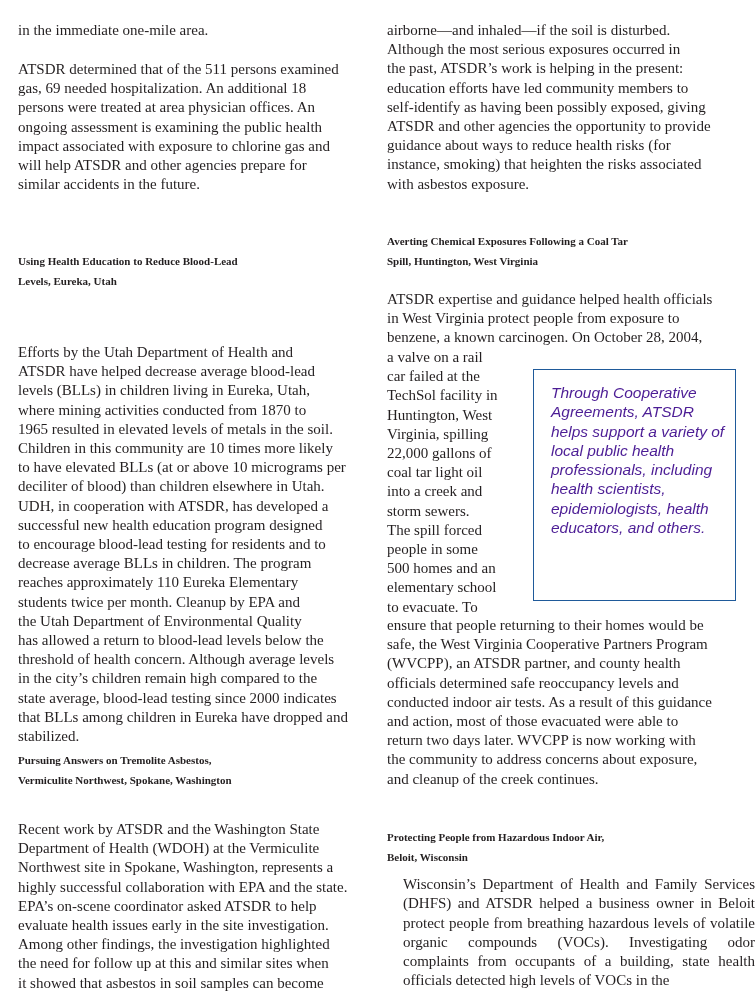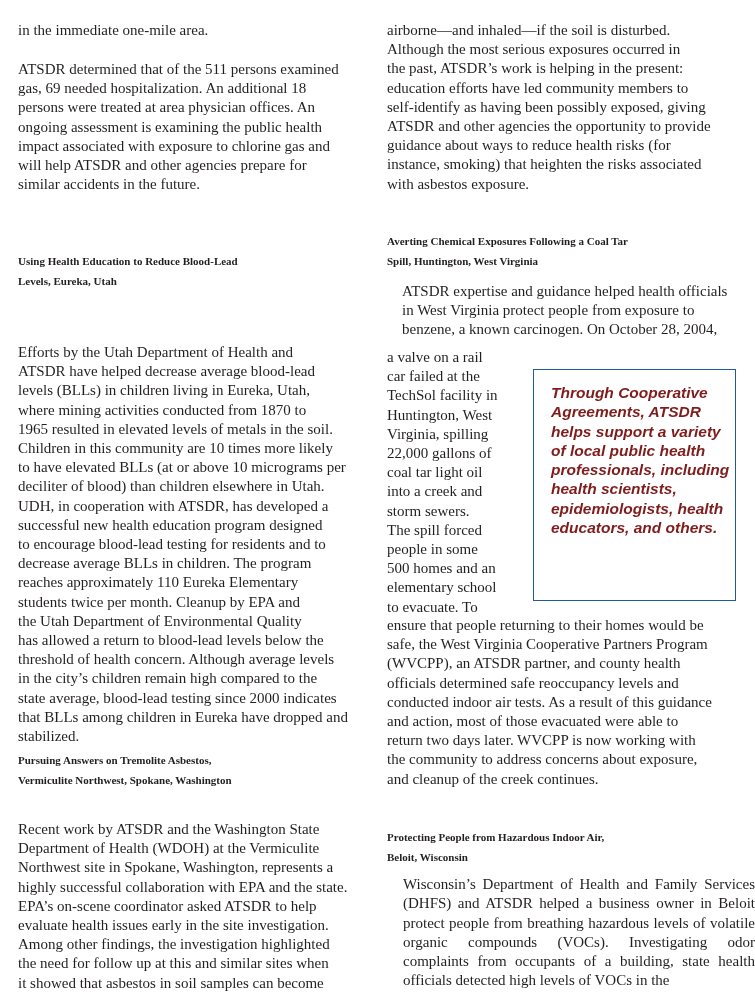--- a/index.html
+++ b/index.html
@@ -9,21 +9,21 @@
     .col-left { left:18px; width:354px; }
     .col-right { left:387px; width:352px; }
     p { margin:0; }
     .line { display:block; white-space:nowrap; }
     h2 { font-size:11px; font-weight:bold; margin:0; line-height:19.5px; }
     .just { text-align:justify; white-space:normal;margin-left:16px; }
     .callout { position:absolute; left:533px; top:369px; width:203px; height:232px;
                border:1.5px solid #1f5a9a; box-sizing:border-box; background:#fff; }
     .callout-text { position:absolute; left:17px; top:13px; width:180px;
                     font-family:"Liberation Sans","DejaVu Sans",sans-serif;
-                    font-weight:bold; font-style:italic; font-size:15.5px; line-height:19.3px; color:#7f1d1d; }
+                    font-weight:normal; font-style:italic; font-size:15.5px; line-height:19.3px; color:#4c1d95; }
   </style>
 </head>
 <body>
 
 <div class="col col-left">
   <p style="position:absolute;top:21px;">
     <span class="line">in the immediate one-mile area.</span>
   </p>
   <p style="position:absolute;top:60px;" id="chlorine">
       <span class="line">ATSDR determined that of the 511 persons examined</span>
@@ -90,21 +90,21 @@
       <span class="line">ATSDR and other agencies the opportunity to provide</span>
       <span class="line">guidance about ways to reduce health risks (for</span>
       <span class="line">instance, smoking) that heighten the risks associated</span>
       <span class="line">with asbestos exposure.</span>
     </p>
 
   <h2 style="position:absolute;top:232px;" id="hunt-h">
       <span class="line">Averting Chemical Exposures Following a Coal Tar</span>
       <span class="line">Spill, Huntington, West Virginia</span>
     </h2>
-  <p style="position:absolute;top:282px;margin-left:15px;" id="hunt-top">
+  <p style="position:absolute;top:290px;" id="hunt-top">
       <span class="line">ATSDR expertise and guidance helped health officials</span>
       <span class="line">in West Virginia protect people from exposure to</span>
       <span class="line">benzene, a known carcinogen. On October 28, 2004,</span>
     </p>
   <p style="position:absolute;top:348px;" id="hunt-narrow">
       <span class="line">a valve on a rail</span>
       <span class="line">car failed at the</span>
       <span class="line">TechSol facility in</span>
       <span class="line">Huntington, West</span>
       <span class="line">Virginia, spilling</span>

